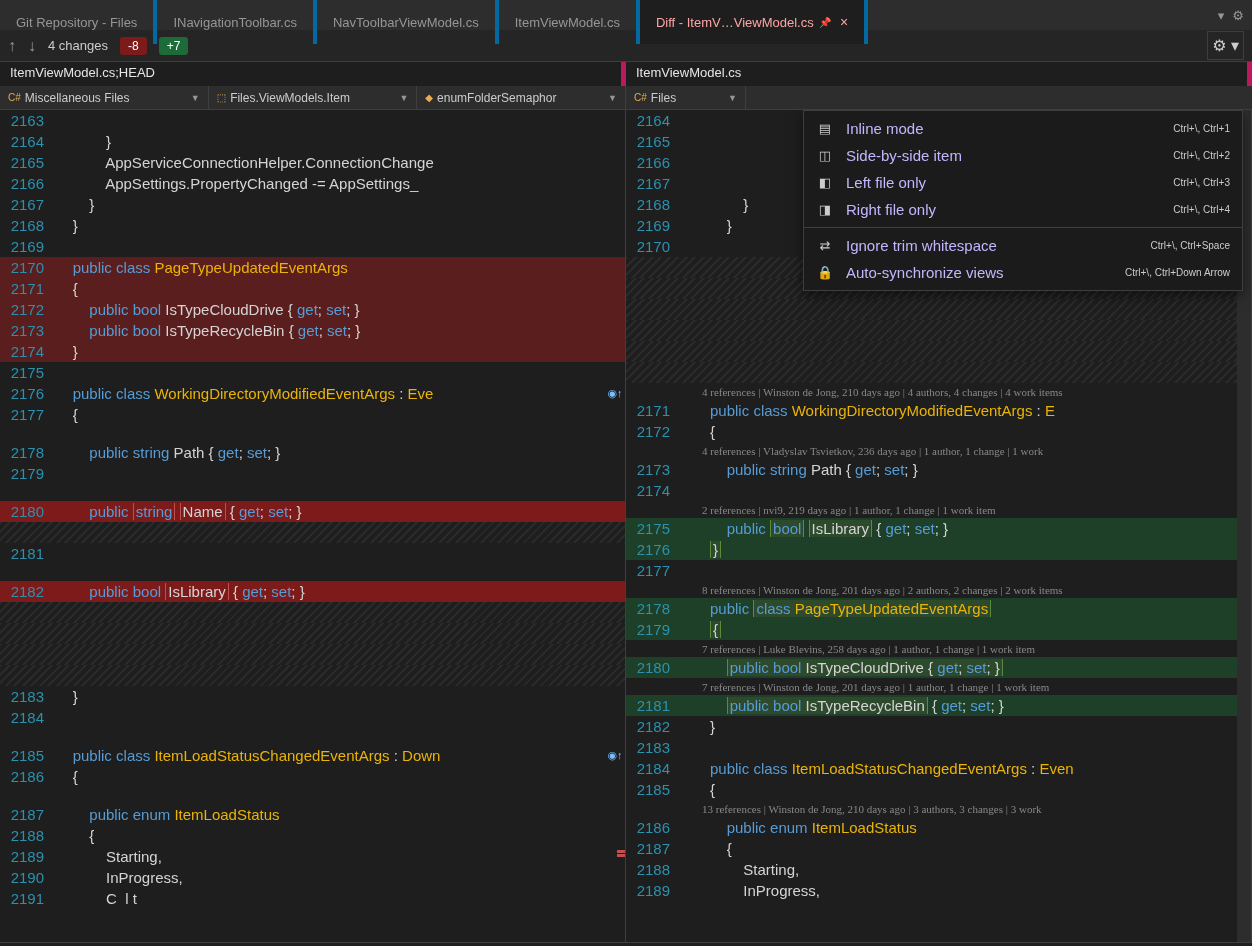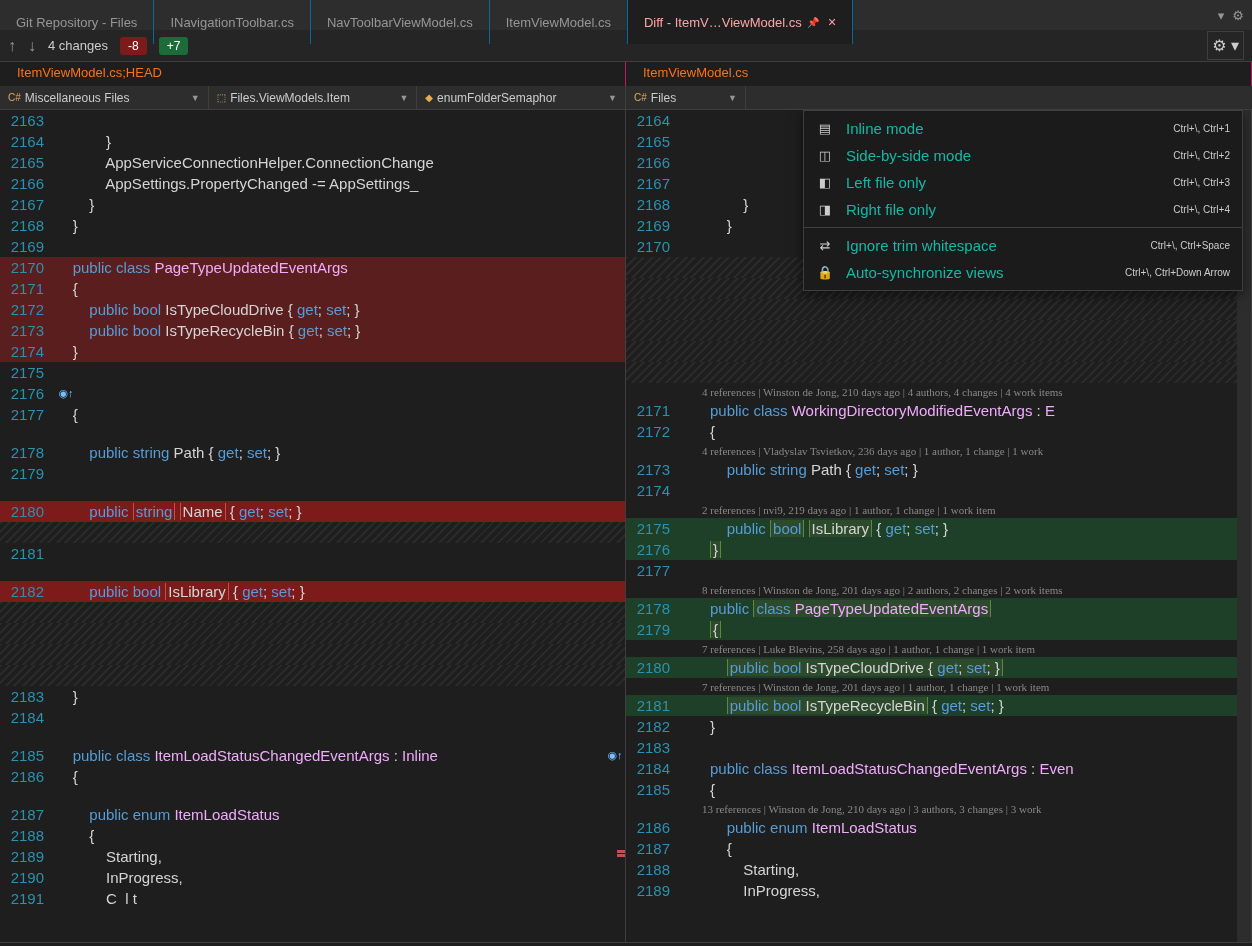--- a/index.html
+++ b/index.html
@@ -1,57 +1,57 @@
 <!DOCTYPE html>
 <html><head>
 <meta charset="utf-8">
 <style>
 *{margin:0;padding:0;box-sizing:border-box;font-family:'Segoe UI',sans-serif}
 body{background:#1e1e1e;color:#d4d4d4;width:1252px;height:946px;overflow:hidden;font-size:13px}
 .tabs{display:flex;background:#2d2d2d;height:30px;align-items:stretch}
-.tab{padding:22px 16px;color:#969696;border-right:1px solid #0369a1;display:flex;align-items:center;cursor:pointer}
+.tab{padding:22px 16px;color:#969696;border-right:4px solid #0369a1;display:flex;align-items:center;cursor:pointer}
 .tab.active{background:#1e1e1e;color:#fca5a5}
 .tab-close{margin-left:8px;font-size:14px}
 .tab-right{margin-left:auto;display:flex;align-items:center;padding:0 4px;color:#969696}
 .tab-right span{padding:2px 4px;cursor:pointer}
 .toolbar{display:flex;align-items:center;background:#252526;height:32px;padding:0 8px;gap:12px;border-bottom:1px solid #3e3e3e}
 .arrow{color:#969696;font-size:16px;cursor:pointer}
 .changes{color:#ccc}
 .badge-red{background:#7d1a1a;color:#fff;padding:2px 8px;border-radius:3px;font-size:12px}
 .badge-green{background:#1e6b3a;color:#fff;padding:2px 8px;border-radius:3px;font-size:12px}
 .gear{margin-left:auto;color:#ccc;cursor:pointer;padding:4px;border:1px solid #3e3e3e;font-size:16px}
 .headers{display:flex;background:#1e1e1e;height:24px}
-.header{flex:1;padding:3px 17px;color:#f97316;border-right:1px solid #be185d}
+.header{flex:1;padding:3px 10px;color:#e5e5e5;border-right:5px solid #be185d}
 .dropdowns{display:flex;background:#2d2d2d;height:24px;border-bottom:1px solid #3e3e3e}
 .dd-group{display:flex;flex:1}
 .dd{padding:3px 8px;color:#ccc;border-right:1px solid #3e3e3e;display:flex;align-items:center;gap:4px;font-size:12px;cursor:pointer;overflow:hidden;white-space:nowrap}
 .dd-icon{color:#e8ab53;font-size:10px}
 .dd-arrow{margin-left:auto;font-size:9px;color:#969696}
 .panes{display:flex;height:832px;position:relative}
 .pane{flex:1;overflow:hidden;position:relative;font-family:Consolas,monospace;font-size:15px;border-right:1px solid #3e3e3e}
 .line{display:flex;height:21px;align-items:center;white-space:pre}
 .lnum{width:56px;text-align:right;padding-right:12px;color:#2b91af;flex-shrink:0}
 .gutter{width:20px;flex-shrink:0}
 .code{flex:1;overflow:hidden}
 .del{background:#5a1e1e}
 .del-br{background:#7d1a1a}
 .add{background:#1e4028}
 .hatch{background:repeating-linear-gradient(135deg,#2a2a2a 0,#2a2a2a 2px,#1e1e1e 2px,#1e1e1e 6px)}
 .kw{color:#569cd6}
-.type{color:#f0abfc}
+.type{color:#eab308}
 .tok-box{border:1px solid #c0504d;padding:0 2px}
 .tok-box-g{border:1px solid #5a8a3a;background:#2d4a2d;padding:0 2px}
 .codelens{font-size:11px;color:#888;font-family:'Segoe UI';padding-left:76px;height:17px;display:flex;align-items:center}
 .marker{width:8px;background:#2ea043;flex-shrink:0}
 .marker-off{width:8px;flex-shrink:0}
 .glyph{width:20px;text-align:center;color:#75beff;font-size:11px;flex-shrink:0}
 .menu{position:absolute;right:8px;top:0;background:#1b1b1c;border:1px solid #3e3e3e;width:440px;z-index:10;padding:4px 0;box-shadow:0 4px 12px rgba(0,0,0,.5)}
 .menu-item{display:flex;align-items:center;padding:5px 12px;cursor:pointer;gap:12px}
 .menu-icon{width:18px;text-align:center;color:#ccc;font-size:13px}
-.menu-label{flex:1;color:#14b8a6}
+.menu-label{flex:1;color:#c4b5fd}
 .menu-short{color:#ccc;font-size:10px}
 .menu-sep{height:1px;background:#3e3e3e;margin:4px 0}
 .status{display:flex;background:#007acc0a;background:#1e1e1e;height:24px;border-top:1px solid #3e3e3e;align-items:center;font-size:12px;color:#ccc}
 .vscroll{position:absolute;right:0;top:0;width:14px;height:100%;background:#2d2d2d}
 .minimap{position:absolute;right:0;top:0;width:8px;height:100%}
 .mm-mark{position:absolute;left:0;width:100%;height:3px}
 </style>
 </head>
 <body>
 
@@ -116,39 +116,39 @@
       <div class="line "><span class="lnum">2166</span><span class="code">            AppSettings.PropertyChanged -= AppSettings_</span></div>
       <div class="line "><span class="lnum">2167</span><span class="code">        }</span></div>
       <div class="line "><span class="lnum">2168</span><span class="code">    }</span></div>
       <div class="line "><span class="lnum">2169</span><span class="code"></span></div>
       <div class="line del"><span class="lnum">2170</span><span class="code">    <span class="kw">public</span> <span class="kw">class</span> <span class="type">PageTypeUpdatedEventArgs</span></span></div>
       <div class="line del"><span class="lnum">2171</span><span class="code">    {</span></div>
       <div class="line del"><span class="lnum">2172</span><span class="code">        <span class="kw">public</span> <span class="kw">bool</span> IsTypeCloudDrive { <span class="kw">get</span>; <span class="kw">set</span>; }</span></div>
       <div class="line del"><span class="lnum">2173</span><span class="code">        <span class="kw">public</span> <span class="kw">bool</span> IsTypeRecycleBin { <span class="kw">get</span>; <span class="kw">set</span>; }</span></div>
       <div class="line del"><span class="lnum">2174</span><span class="code">    }</span></div>
       <div class="line "><span class="lnum">2175</span><span class="code"></span></div>
-      <div class="line "><span class="lnum">2176</span><span class="glyph">◉↑</span></div>
+      <div class="line "><span class="lnum">2176</span><span class="code">    <span class="kw">public</span> <span class="kw">class</span> <span class="type">WorkingDirectoryModifiedEventArgs</span> : <span class="type">Eve</span></span><span class="glyph">◉↑</span></div>
       <div class="line "><span class="lnum">2177</span><span class="code">    {</span></div>
       <div style="height: 17px;"></div>
       <div class="line "><span class="lnum">2178</span><span class="code">        <span class="kw">public</span> <span class="kw">string</span> Path { <span class="kw">get</span>; <span class="kw">set</span>; }</span></div>
       <div class="line "><span class="lnum">2179</span><span class="code"></span></div>
       <div style="height: 17px;"></div>
       <div class="line del-br"><span class="lnum">2180</span><span class="code">        <span class="kw">public</span> <span class="tok-box"><span class="kw">string</span></span> <span class="tok-box">Name</span> { <span class="kw">get</span>; <span class="kw">set</span>; }</span></div>
       <div class="line hatch"><span class="lnum"></span><span class="code"></span></div>
       <div class="line "><span class="lnum">2181</span><span class="code"></span></div>
       <div style="height: 17px;"></div>
       <div class="line del-br"><span class="lnum">2182</span><span class="code">        <span class="kw">public</span> <span class="kw">bool</span> <span class="tok-box">IsLibrary</span> { <span class="kw">get</span>; <span class="kw">set</span>; }</span></div>
       <div class="line hatch"><span class="lnum"></span><span class="code"></span></div>
       <div class="line hatch"><span class="lnum"></span><span class="code"></span></div>
       <div class="line hatch"><span class="lnum"></span><span class="code"></span></div>
       <div class="line hatch"><span class="lnum"></span><span class="code"></span></div>
       <div class="line "><span class="lnum">2183</span><span class="code">    }</span></div>
       <div class="line "><span class="lnum">2184</span><span class="code"></span></div>
       <div style="height: 17px;"></div>
-      <div class="line "><span class="lnum">2185</span><span class="code">    <span class="kw">public</span> <span class="kw">class</span> <span class="type">ItemLoadStatusChangedEventArgs</span> : <span class="type">Inline</span></span><span class="glyph">◉↑</span></div>
+      <div class="line "><span class="lnum">2185</span><span class="code">    <span class="kw">public</span> <span class="kw">class</span> <span class="type">ItemLoadStatusChangedEventArgs</span> : <span class="type">Down</span></span><span class="glyph">◉↑</span></div>
       <div class="line "><span class="lnum">2186</span><span class="code">    {</span></div>
       <div style="height: 17px;"></div>
       <div class="line "><span class="lnum">2187</span><span class="code">        <span class="kw">public</span> <span class="kw">enum</span> <span class="type">ItemLoadStatus</span></span></div>
       <div class="line "><span class="lnum">2188</span><span class="code">        {</span></div>
       <div class="line "><span class="lnum">2189</span><span class="code">            Starting,</span></div>
       <div class="line "><span class="lnum">2190</span><span class="code">            InProgress,</span></div>
       <div class="line "><span class="lnum">2191</span><span class="code">            C  l t</span></div>
   <div class="minimap">
    <div class="mm-mark" style="top:740px;background:#c0504d"></div>
    <div class="mm-mark" style="top:744px;background:#c0504d"></div>
@@ -195,21 +195,21 @@
       <div class="line "><span class="lnum">2188</span><span class="marker-off"></span><span class="gutter"></span><span class="code">        Starting,</span></div>
       <div class="line "><span class="lnum">2189</span><span class="marker-off"></span><span class="gutter"></span><span class="code">        InProgress,</span></div>
   <div class="menu" id="menu-container">
         <div class="menu-item">
           <span class="menu-icon">▤</span>
           <span class="menu-label">Inline mode</span>
           <span class="menu-short">Ctrl+\, Ctrl+1</span>
         </div>
         <div class="menu-item">
           <span class="menu-icon">◫</span>
-          <span class="menu-label">Side-by-side mode</span>
+          <span class="menu-label">Side-by-side item</span>
           <span class="menu-short">Ctrl+\, Ctrl+2</span>
         </div>
         <div class="menu-item">
           <span class="menu-icon">◧</span>
           <span class="menu-label">Left file only</span>
           <span class="menu-short">Ctrl+\, Ctrl+3</span>
         </div>
         <div class="menu-item">
           <span class="menu-icon">◨</span>
           <span class="menu-label">Right file only</span>

